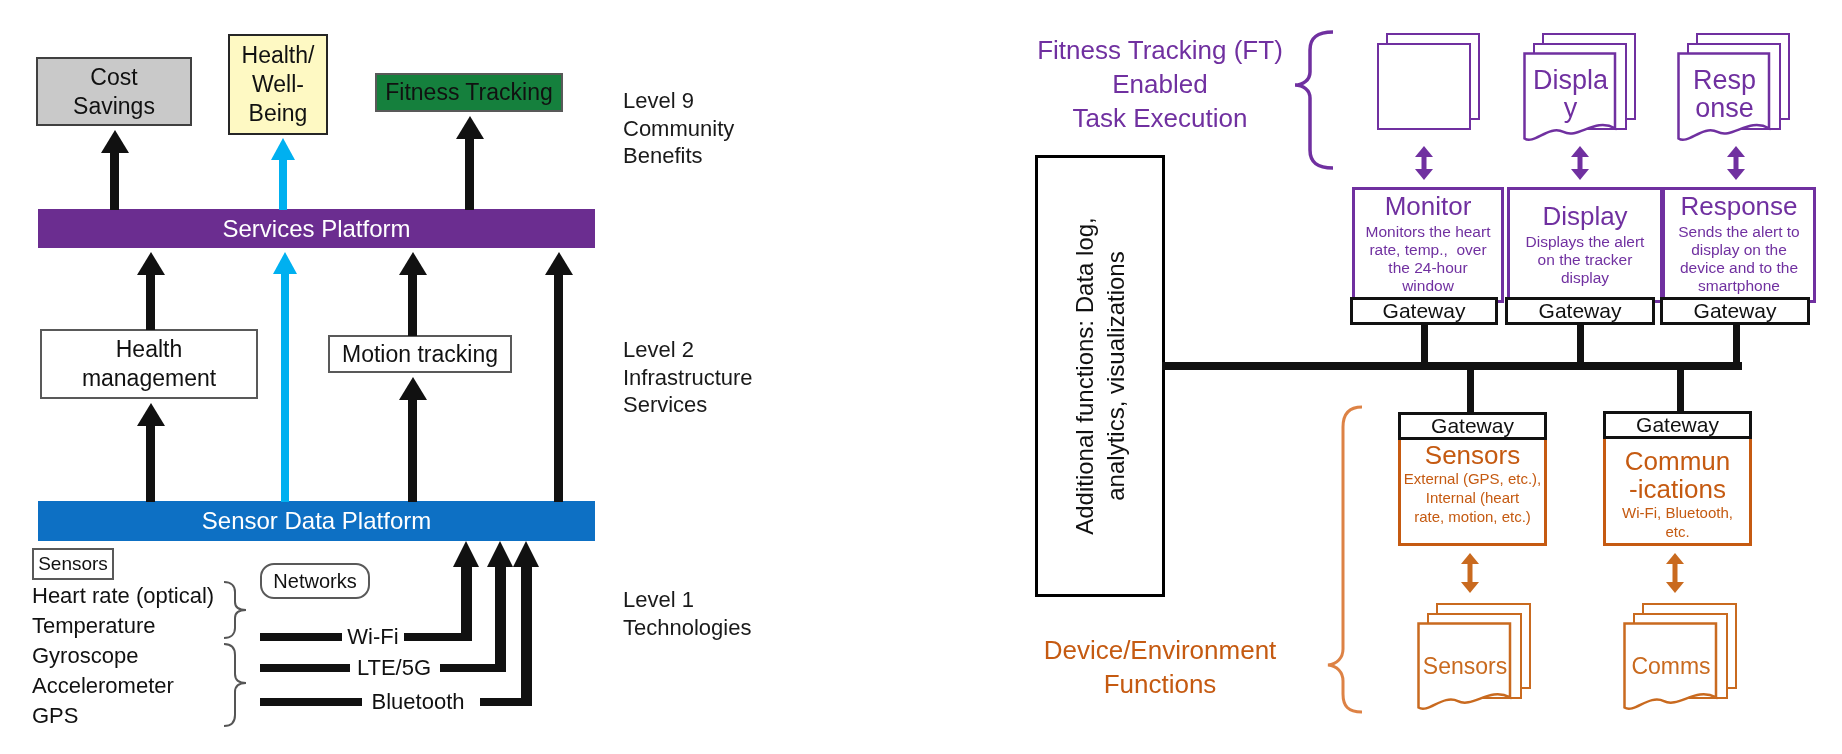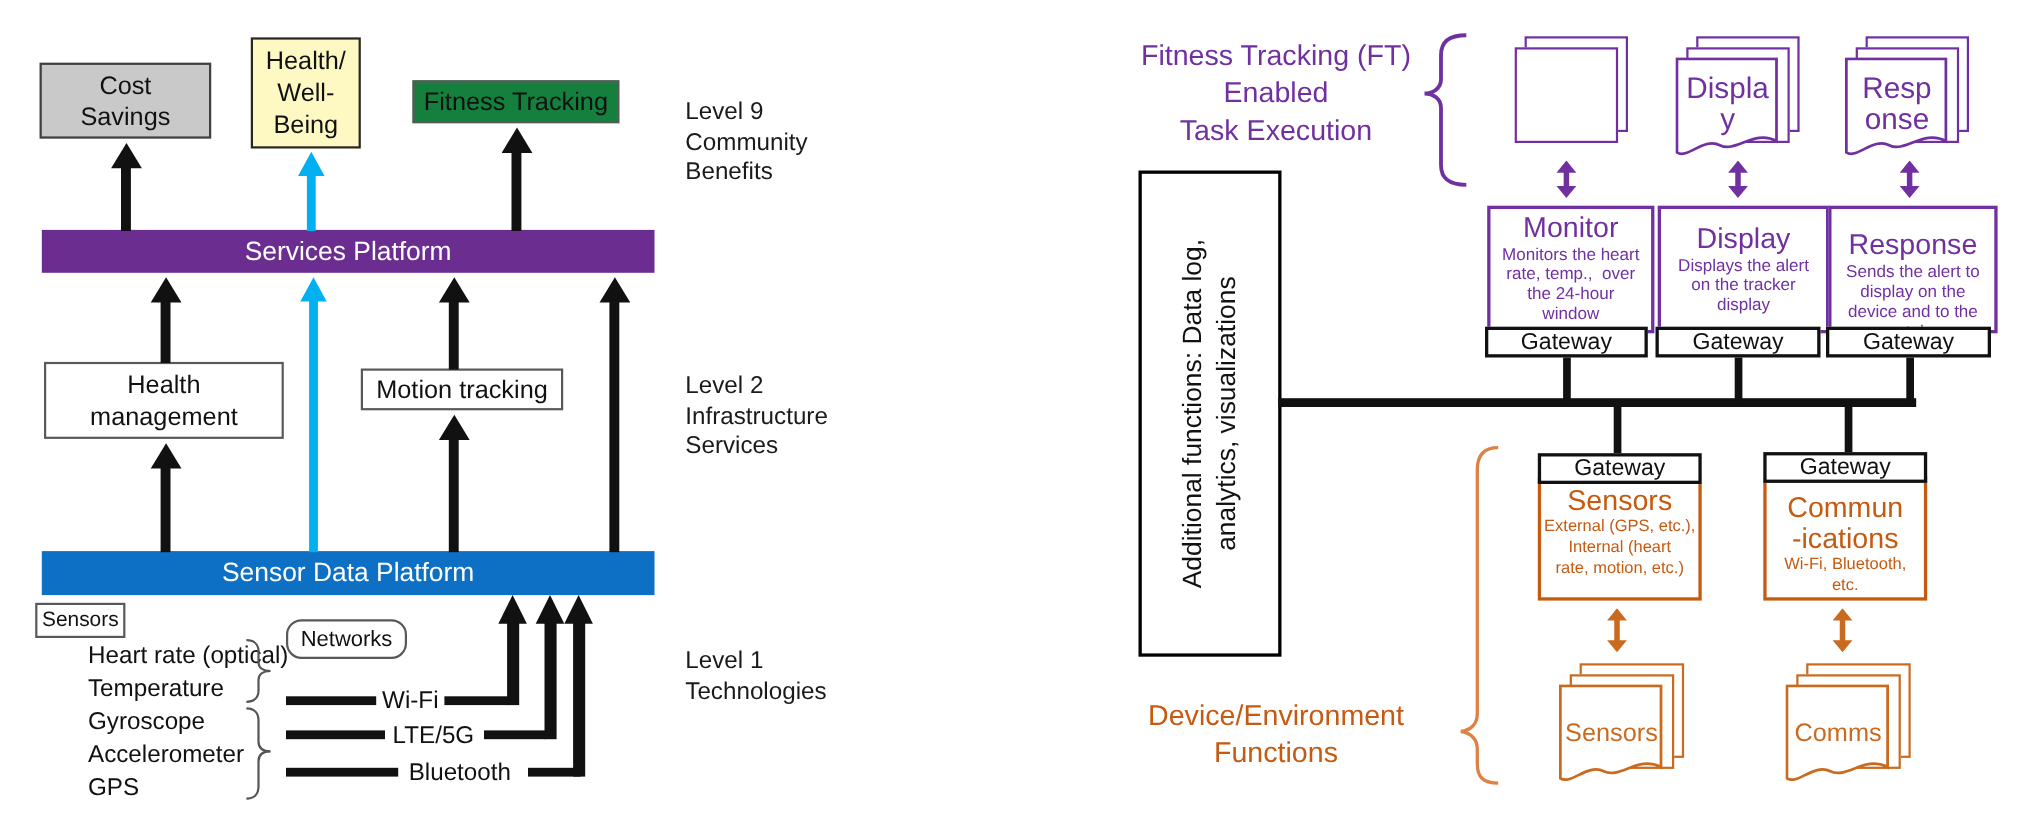--- a/index.html
+++ b/index.html
@@ -8,21 +8,21 @@
     font-family:"Liberation Sans",sans-serif;color:#111;
   }
   .abs{position:absolute;}
   .pre{white-space:pre-line;}
   .ctr{display:flex;align-items:center;justify-content:center;text-align:center;}
   
   .lbox{position:absolute;border:2px solid #404040;background:#fff;font-size:23px;line-height:1.25;}
   .bar{position:absolute;color:#fff;font-size:24px;}
   .tag{position:absolute;border:2px solid #595959;background:#fff;}
   .lvl{position:absolute;font-size:22px;line-height:1.25;color:#1a1a1a;white-space:pre-line;}
-  .sitem{position:absolute;left:32px;font-size:22px;height:30px;display:flex;align-items:center;margin-left:48px;}
+  .sitem{position:absolute;left:32px;font-size:22px;height:30px;display:flex;align-items:center;}
   
   .hbar{position:absolute;height:8px;background:#111;}
   .vshaft{position:absolute;width:11px;background:#111;}
   .vs9{position:absolute;width:9px;background:#111;}
   .vs8c{position:absolute;width:8px;background:#00b0f0;}
   .tri-up{position:absolute;width:0;height:0;border-left:13px solid transparent;border-right:13px solid transparent;border-bottom:26px solid #111;}
   .tri-b{position:absolute;width:0;height:0;border-left:14px solid transparent;border-right:14px solid transparent;border-bottom:23px solid #111;}
   .tri-c{position:absolute;width:0;height:0;border-left:12px solid transparent;border-right:12px solid transparent;border-bottom:22px solid #00b0f0;}
   .netlabel{position:absolute;font-size:22px;display:flex;align-items:center;justify-content:center;height:28px;}
   
@@ -168,21 +168,21 @@
 
   <div class="pbox" style="left:1507px;top:187px;width:150px;height:110px;">
     <div class="t" style="margin-top:12px;">Display</div>
     <div class="b">Displays the alert
 on the tracker
 display</div>
   </div>
   <div class="gw" style="left:1505px;top:297px;width:144px;">Gateway</div>
 
   <div class="pbox" style="left:1662px;top:187px;width:148px;height:110px;">
-    <div class="t" style="margin-top:18px;">Response</div>
+    <div class="t" style="margin-top:2px;">Response</div>
     <div class="b">Sends the alert to
 display on the
 device and to the
 smartphone</div>
   </div>
   <div class="gw" style="left:1660px;top:297px;width:144px;">Gateway</div>
 
   <div class="gw" style="left:1398px;top:412px;width:143px;">Gateway</div>
   <div class="obox" style="left:1398px;top:434px;width:143px;height:106px;">
     <div class="t" style="margin-top:4px;">Sensors</div>

